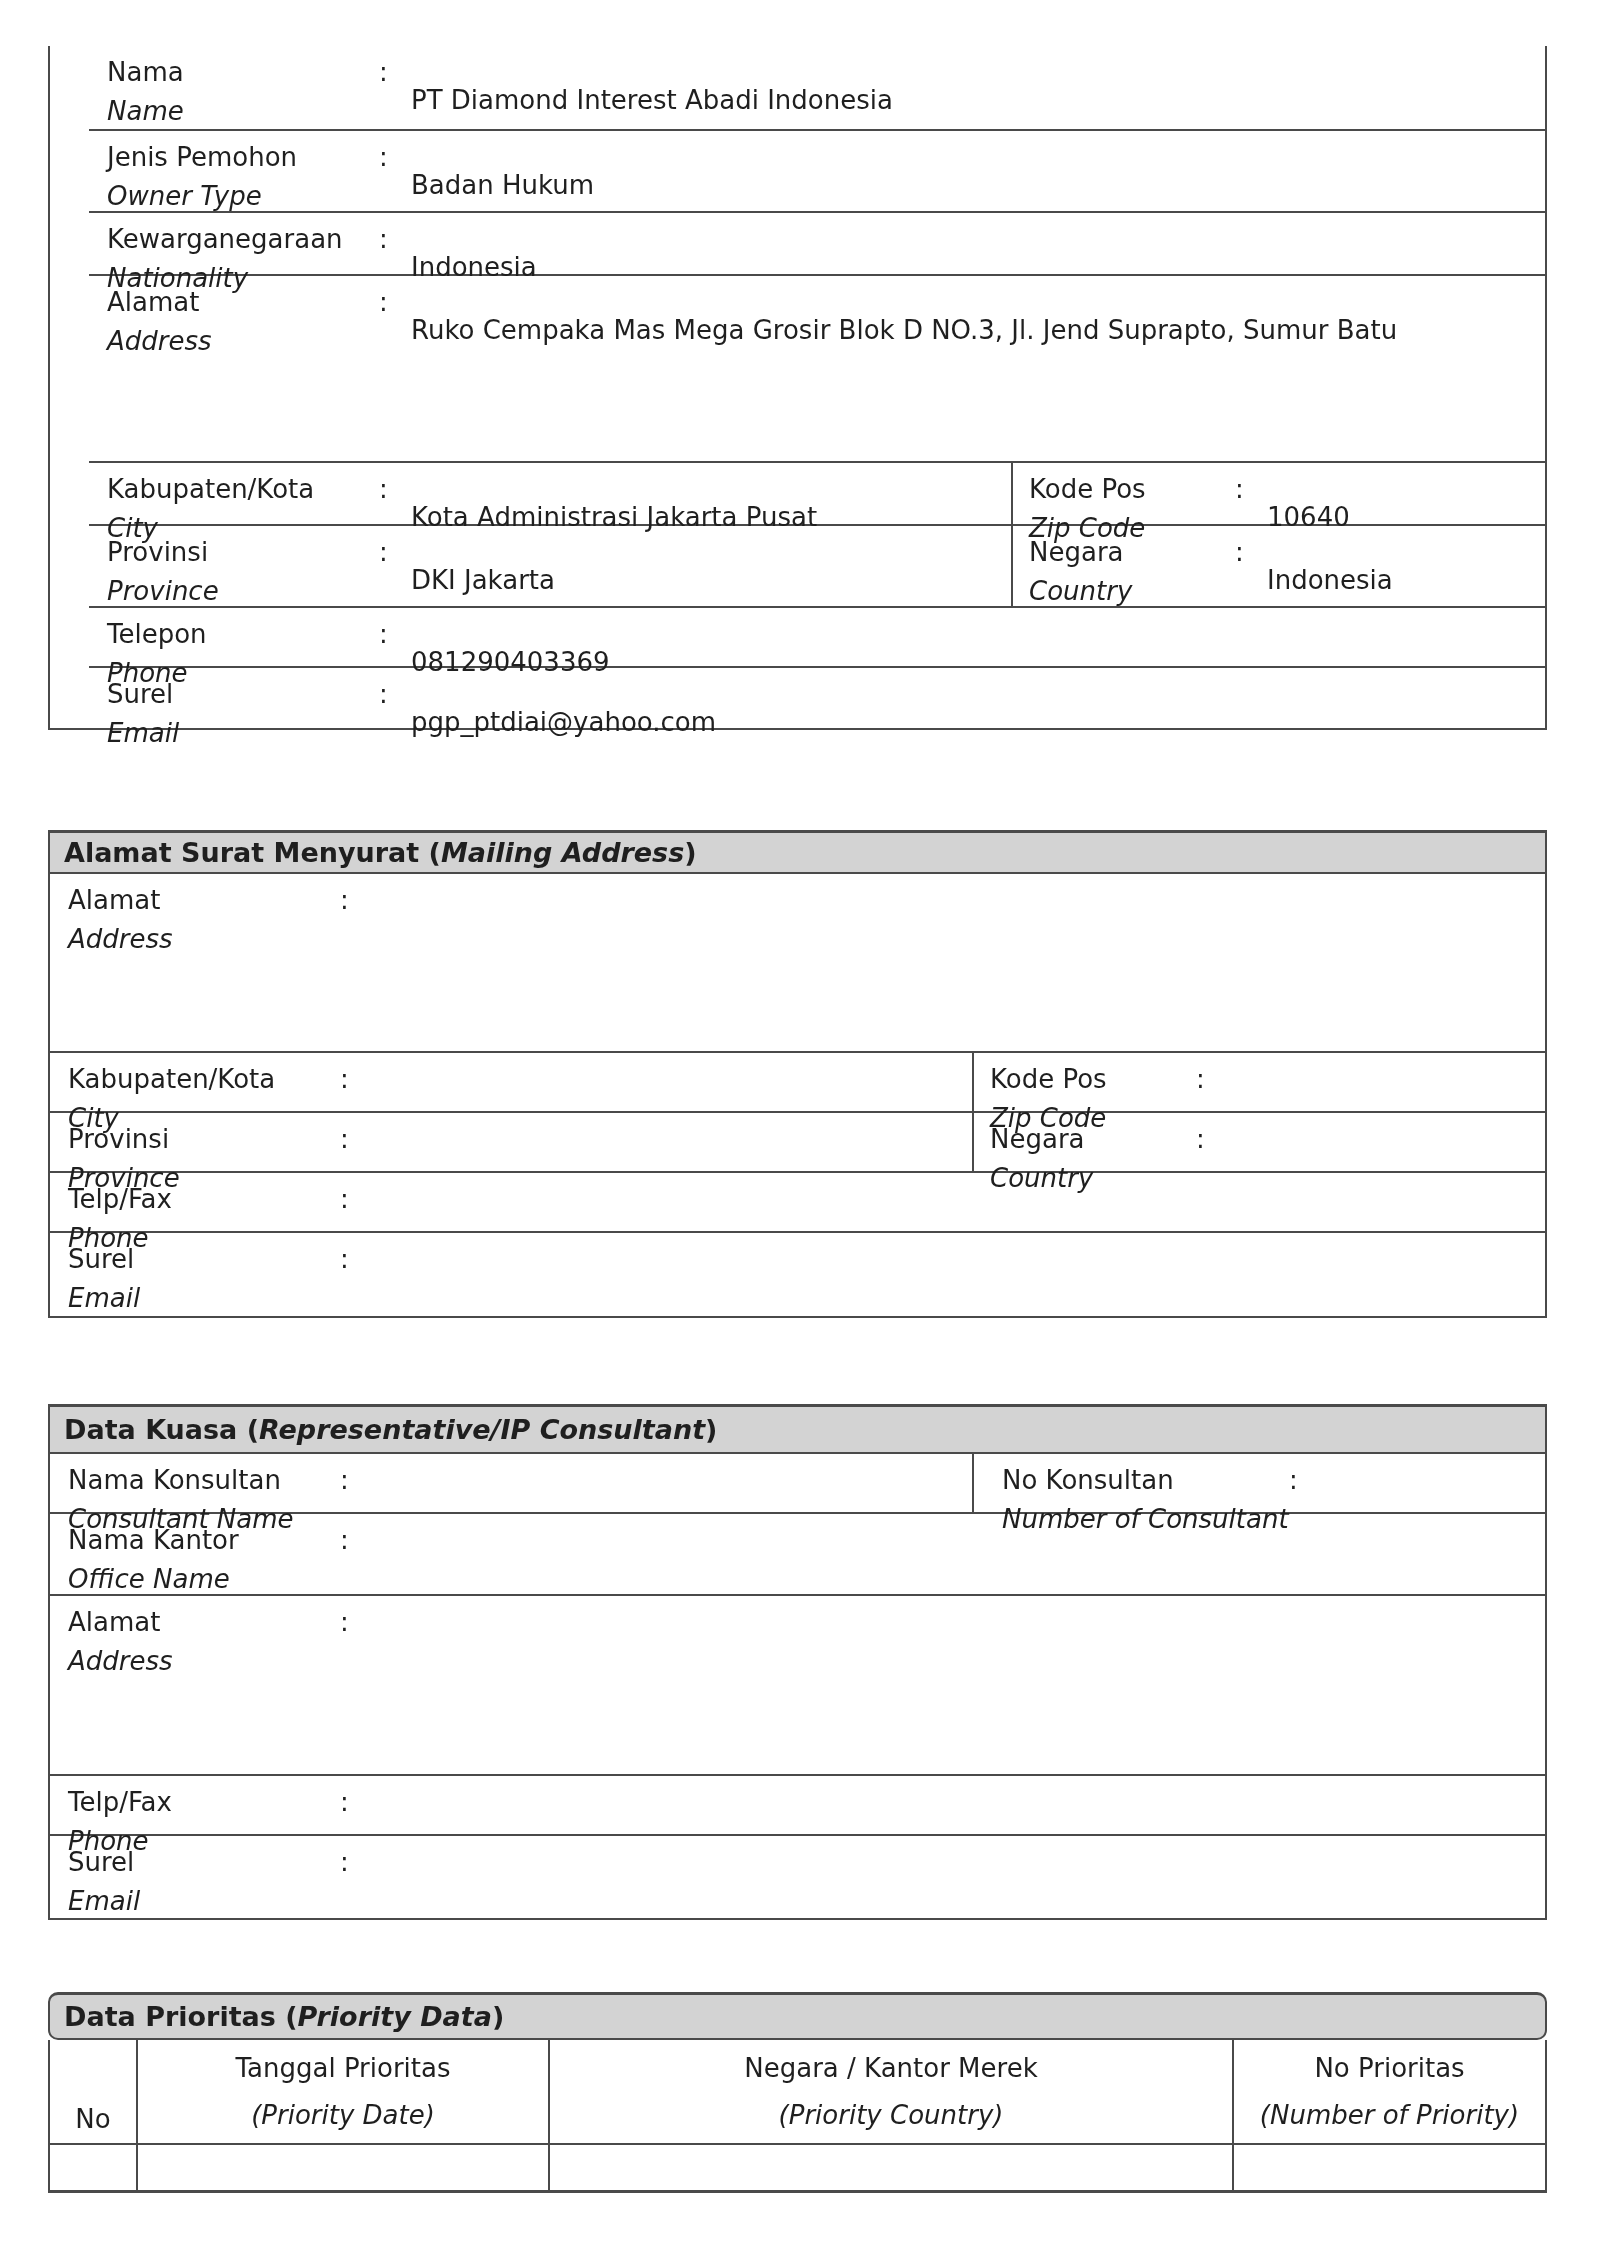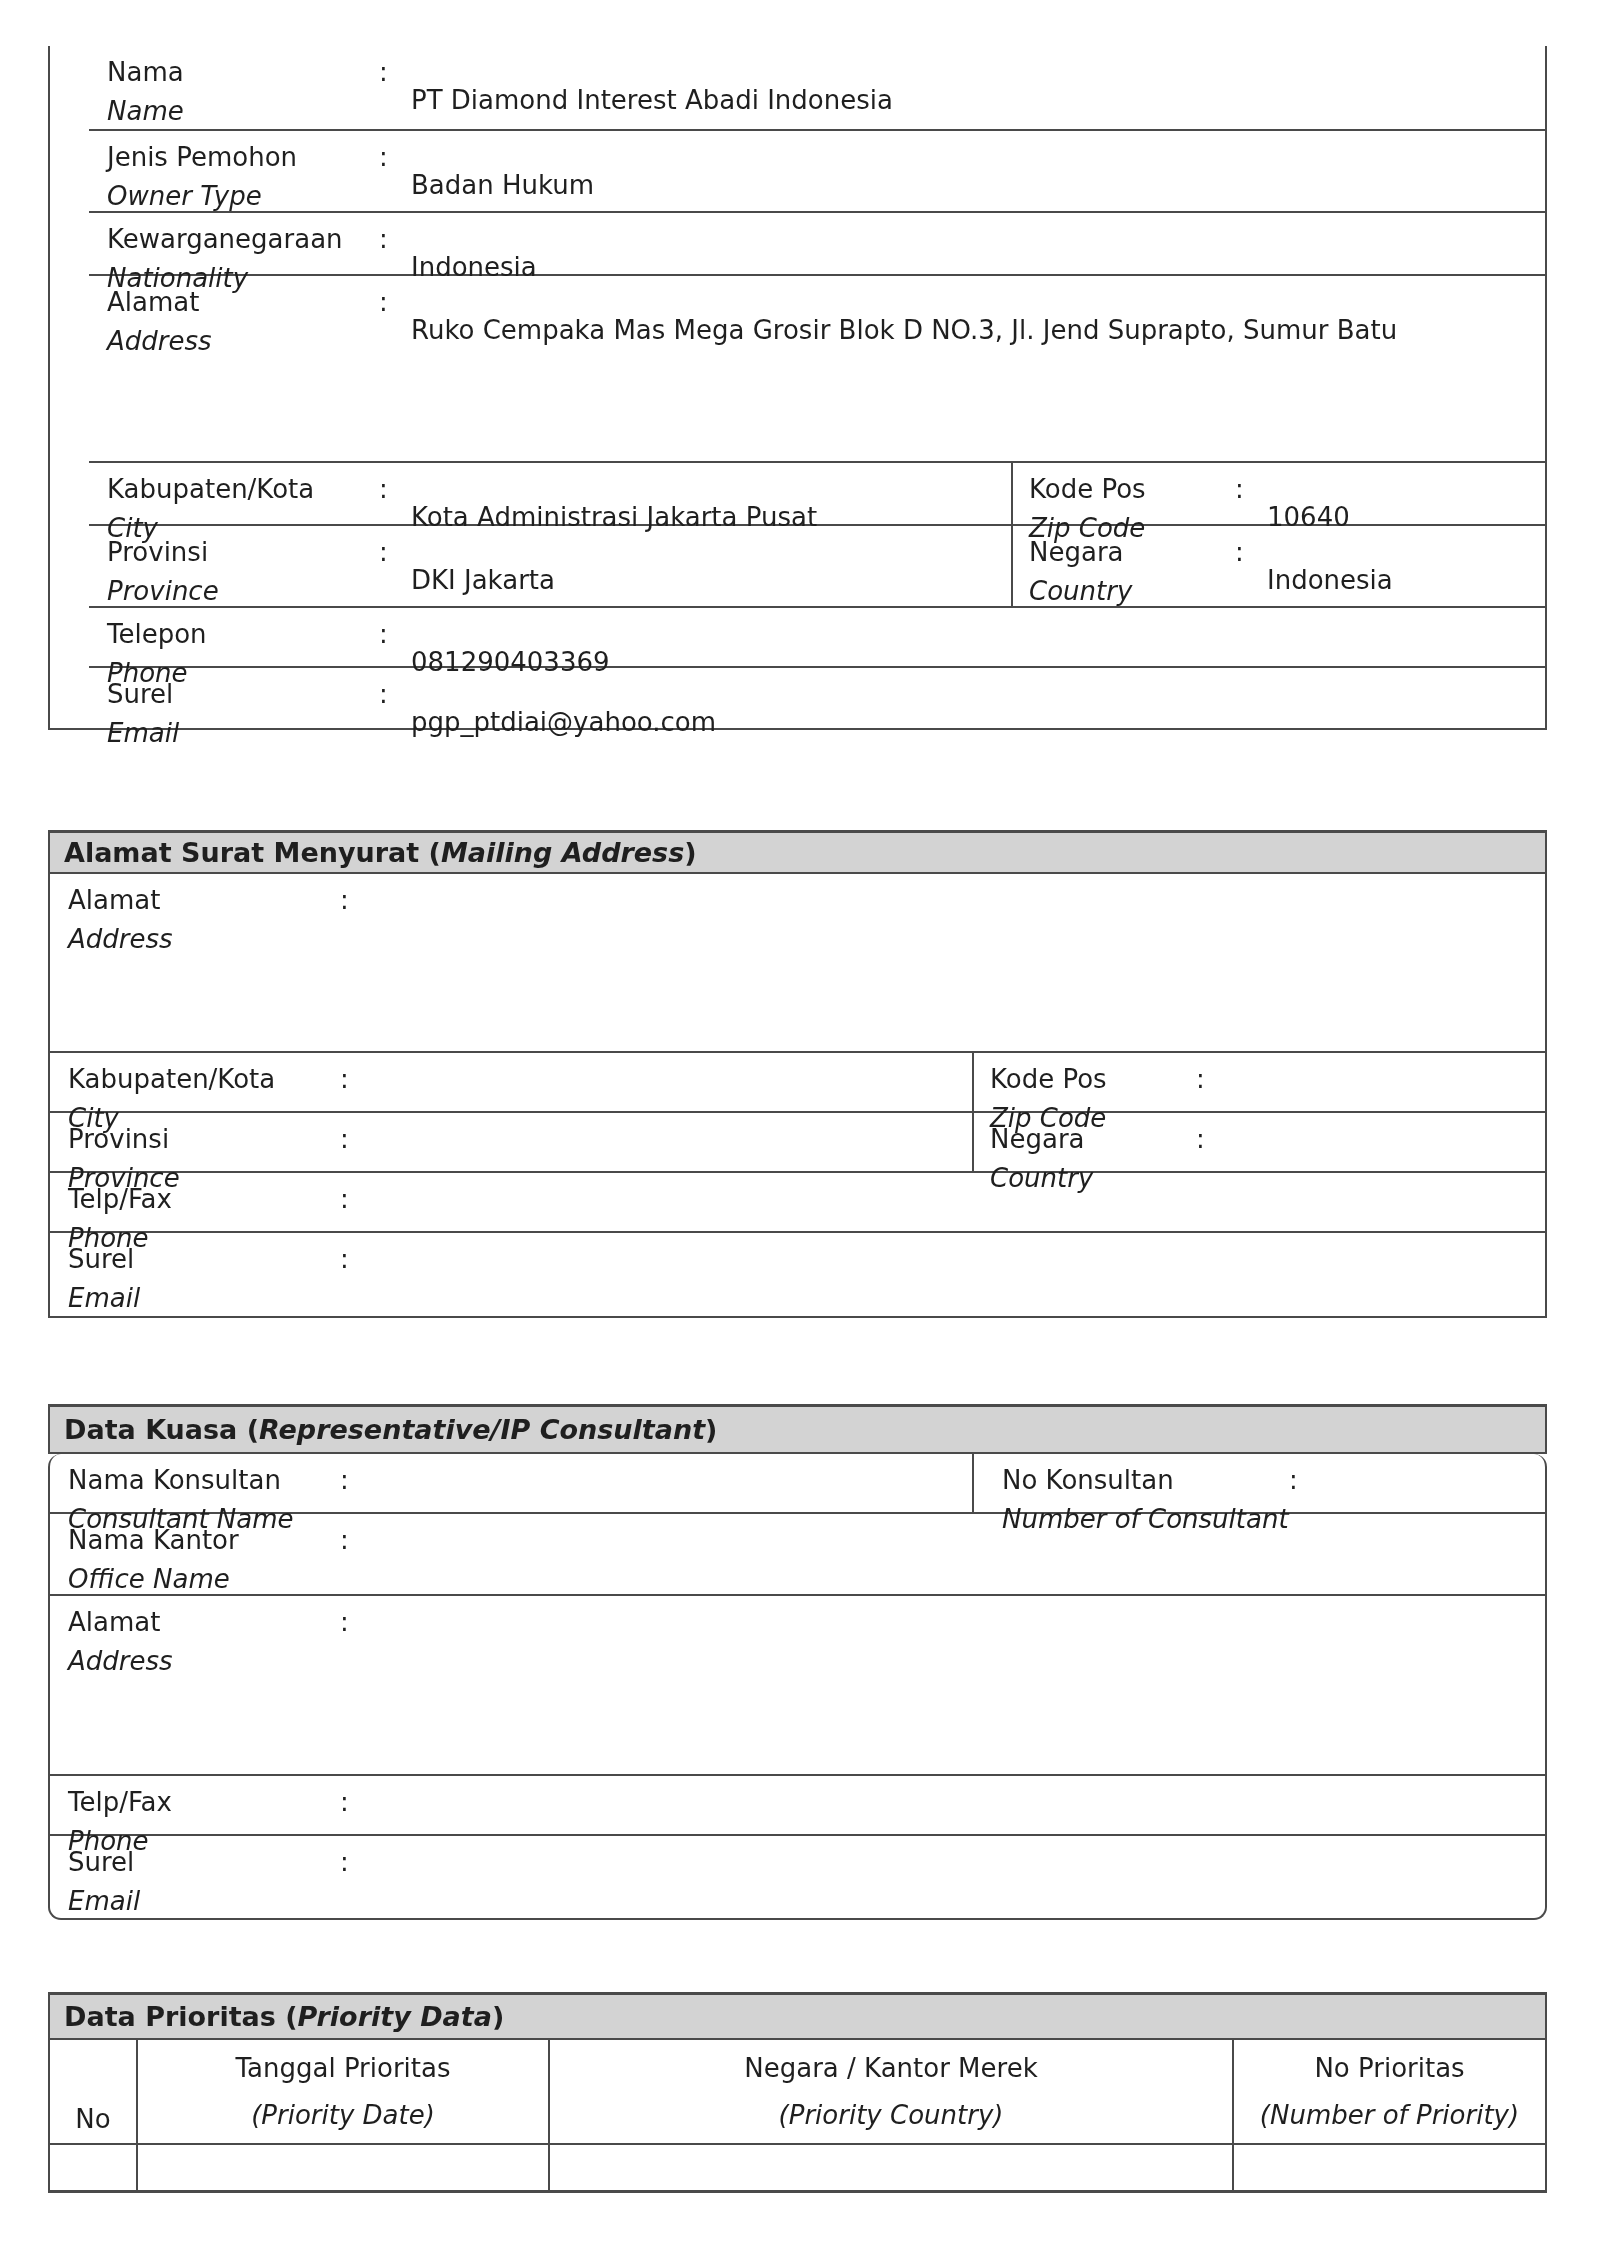--- a/index.html
+++ b/index.html
@@ -265,21 +265,21 @@
         <div class="colon">:</div>
         <div class="val"></div>
       </div>
     </div>
   </div>
 
   <div class="band" style="top:1404px;height:50px;">
     <span><span>Data Kuasa (</span><span class="bi">Representative/IP Consultant</span><span>)</span></span>
   </div>
 
-  <div class="tbl" id="tbl-kuasa" style="top:1454px;border-radius:13px;">
+  <div class="tbl" id="tbl-kuasa" style="top:1454px;">
 
     <div class="row h80">
       <div class="cell l">
         <div class="lbl">
           <div>Nama Konsultan</div>
           <div class="en">Consultant Name</div>
         </div>
         <div class="colon">:</div>
         <div class="val"></div>
       </div>
@@ -331,21 +331,21 @@
         <div class="lbl">
           <div>Surel</div>
           <div class="en">Email</div>
         </div>
         <div class="colon">:</div>
         <div class="val"></div>
       </div>
     </div>
   </div>
 
-  <div class="band" style="top:1992px;height:48px;">
+  <div class="band" style="top:1992px;height:48px;border-radius:10px;">
     <span><span>Data Prioritas (</span><span class="bi">Priority Data</span><span>)</span></span>
   </div>
 
   <div class="tbl" id="tbl-priority" style="top:2040px;">
     <div class="prow h105">
       <div class="pcell c-no">
         <div>No</div>
       </div>
       <div class="pcell c-tgl">
         <div>Tanggal Prioritas</div>

